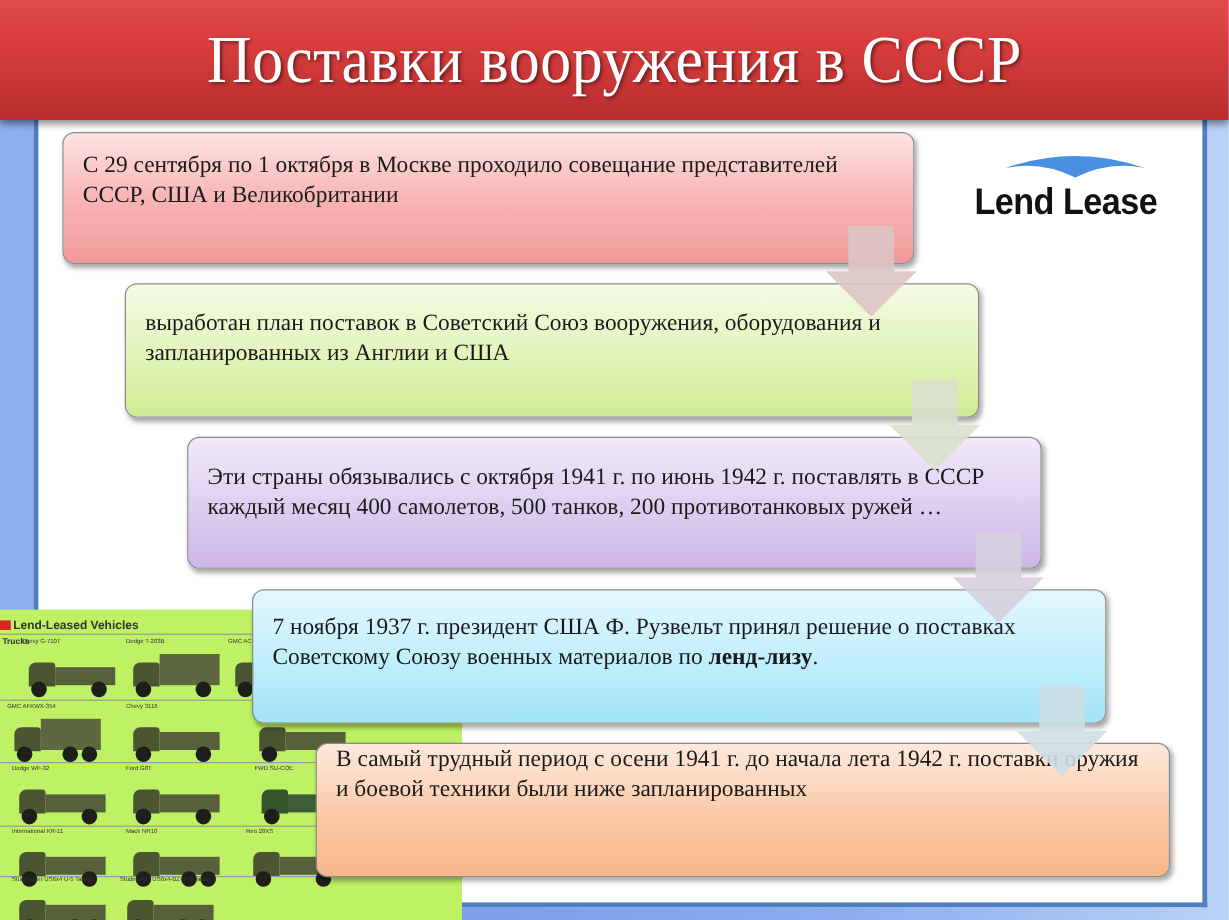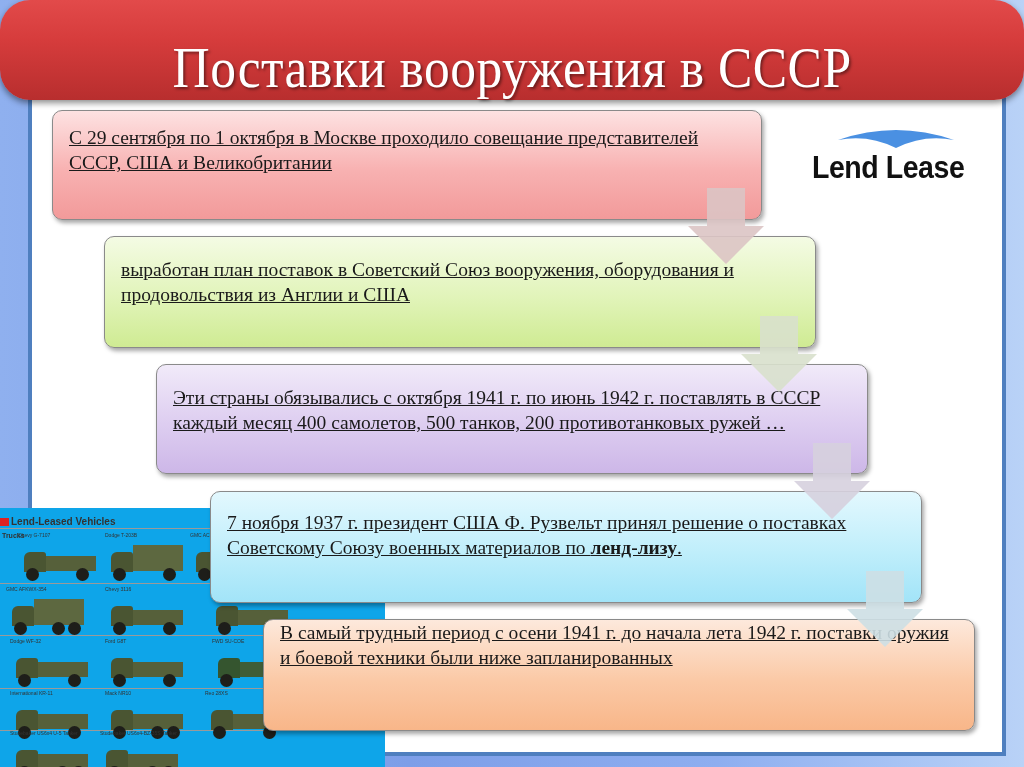--- a/index.html
+++ b/index.html
@@ -13,43 +13,42 @@
     background:#ffffff;
     border-left:4px solid #4f7fbf;
     border-right:4px solid #4f7fbf;
     border-bottom:4px solid #4f7fbf;
     box-sizing:border-box;
   }
   .title-bar {
     position:absolute; left:0; top:0; width:1024px; height:100px;
     background: linear-gradient(180deg, #e24a4a 0%, #d63c3c 40%, #b82e2e 100%);
     box-shadow: 0 3px 6px rgba(0,0,0,0.45);
-    display:flex; align-items:flex-end; justify-content:center;
+    display:flex; align-items:center; justify-content:center;
     z-index:5;
-    border-radius:30px;
   }
   .title-bar h1 {
     margin:0; color:#ffffff; font-weight:normal;
     font-size:56px; letter-spacing:0.5px;
     text-shadow: 2px 2px 3px rgba(0,0,0,0.45);
     transform: scaleX(0.92);
   }
   .logo {
     position:absolute; left:806px; top:120px; width:180px; height:75px;
   }
   .logo .arc { position:absolute; left:30px; top:6px; }
   .logo .wordmark {
     position:absolute; left:6px; top:30px;
     font-family:"Liberation Sans", "DejaVu Sans", sans-serif;
     font-weight:bold; font-size:31px; color:#111;
     letter-spacing:-0.5px; transform: scaleX(0.92); transform-origin:left center;
   }
   .trucks {
     position:absolute; left:0; top:508px; width:385px; height:259px;
-    background:#0ea5e9; z-index:1; overflow:hidden;text-align:center;
+    background:#bef264; z-index:1; overflow:hidden;text-align:center;
   }
   .trucks .hdr {
     position:absolute; left:0; top:8px;
     font-family:"Liberation Sans", sans-serif; font-weight:bold; font-size:10px; color:#333;
   }
   .trucks .hdr .flag { display:inline-block; width:9px; height:8px; background:#d22; margin-right:2px; vertical-align:middle; }
   .trucks .sub { position:absolute; left:2px; top:24px; font-family:"Liberation Sans", sans-serif; font-weight:bold; font-size:7px; color:#333; }
   .trucks .row-line { position:absolute; left:0; height:1px; width:385px; background:#9a9a9a; }
   .truck {
     position:absolute; width:80px; height:40px;
@@ -62,21 +61,21 @@
   .truck.dark .cab { background:#35552f; }
   .truck.dark .bed { background:#3f5d38; }
   .box {
     position:absolute; border-radius:10px; box-sizing:border-box;
     border:1px solid #8a8a8a;
     box-shadow: 2px 3px 4px rgba(0,0,0,0.35);
     padding:14px 18px 0 16px;
     font-size:19.5px; line-height:25px; color:#1a1a1a;
     z-index:3;
   }
-  .box p { margin:0;text-decoration:underline; }
+  .box p { margin:0; }
   .b1 { left:52px;  top:110px; width:710px; height:110px; background:linear-gradient(180deg,#fde2e2 0%,#f8b1b1 55%,#f29a9a 100%); }
   .b2 { left:104px; top:236px; width:712px; height:112px; background:linear-gradient(180deg,#f4fbe4 0%,#e1f4b9 55%,#cfeb93 100%); padding-top:20px; }
   .b3 { left:156px; top:364px; width:712px; height:110px; background:linear-gradient(180deg,#f1eaf9 0%,#ddcdf0 55%,#cdb7e8 100%); padding-top:20px; }
   .b4 { left:210px; top:491px; width:712px; height:112px; background:linear-gradient(180deg,#e3f8fe 0%,#bfeefb 55%,#a2e4f8 100%); padding-top:18px; }
   .b5 { left:263px; top:619px; width:712px; height:112px; background:linear-gradient(180deg,#fde9dc 0%,#fbc9a6 55%,#f8b689 100%); padding-top:0; }
   .arrow { position:absolute; z-index:4; }
   .bold { font-weight:bold; }
 </style>
 </head>
 <body>
@@ -221,21 +220,21 @@
   <path d="M19 0 H57 V38 H76 L38 76 L0 38 H19 Z" fill="#d6d0de" opacity="0.9"></path>
 </svg>
 <svg class="arrow" style="left:847px;top:571px" width="76" height="76" viewBox="0 0 76 76">
   <path d="M19 0 H57 V38 H76 L38 76 L0 38 H19 Z" fill="#cddfe4" opacity="0.9"></path>
 </svg>
 
 <div class="box b1">
   <p>С 29 сентября по 1 октября в Москве проходило совещание представителей СССР, США и Великобритании</p>
 </div>
 <div class="box b2">
-  <p>выработан план поставок в Советский Союз вооружения, оборудования и продовольствия из Англии и США</p>
+  <p>выработан план поставок в Советский Союз вооружения, оборудования и запланированных из Англии и США</p>
 </div>
 <div class="box b3">
   <p>Эти страны обязывались с октября 1941 г. по июнь 1942 г. поставлять в СССР каждый месяц 400 самолетов, 500 танков, 200 противотанковых ружей …</p>
 </div>
 <div class="box b4">
   <p><span>7 ноября 1937 г. президент США Ф. Рузвельт принял решение о поставках Советскому Союзу военных материалов по </span><span class="bold">ленд-лизу</span><span>.</span></p>
 </div>
 <div class="box b5">
   <p>В самый трудный период с осени 1941 г. до начала лета 1942 г. поставки оружия и боевой техники были ниже запланированных</p>
 </div>

